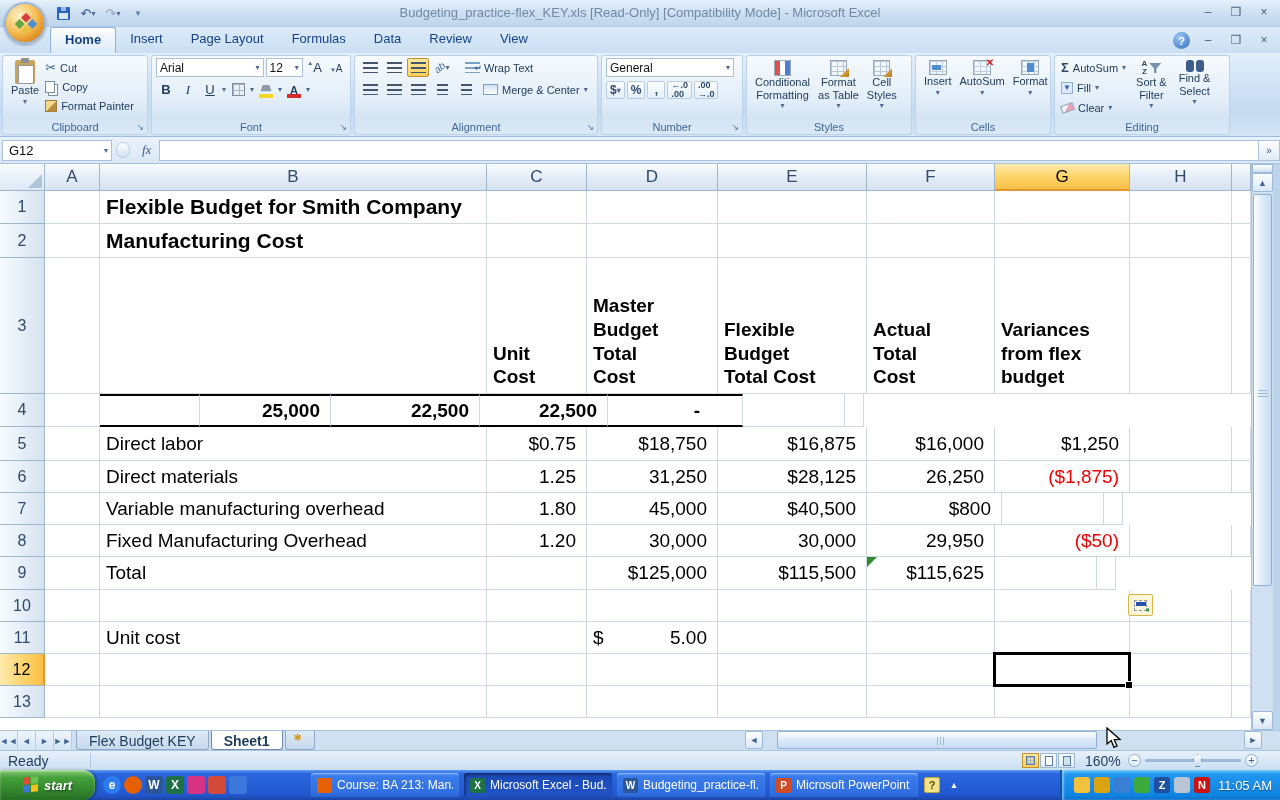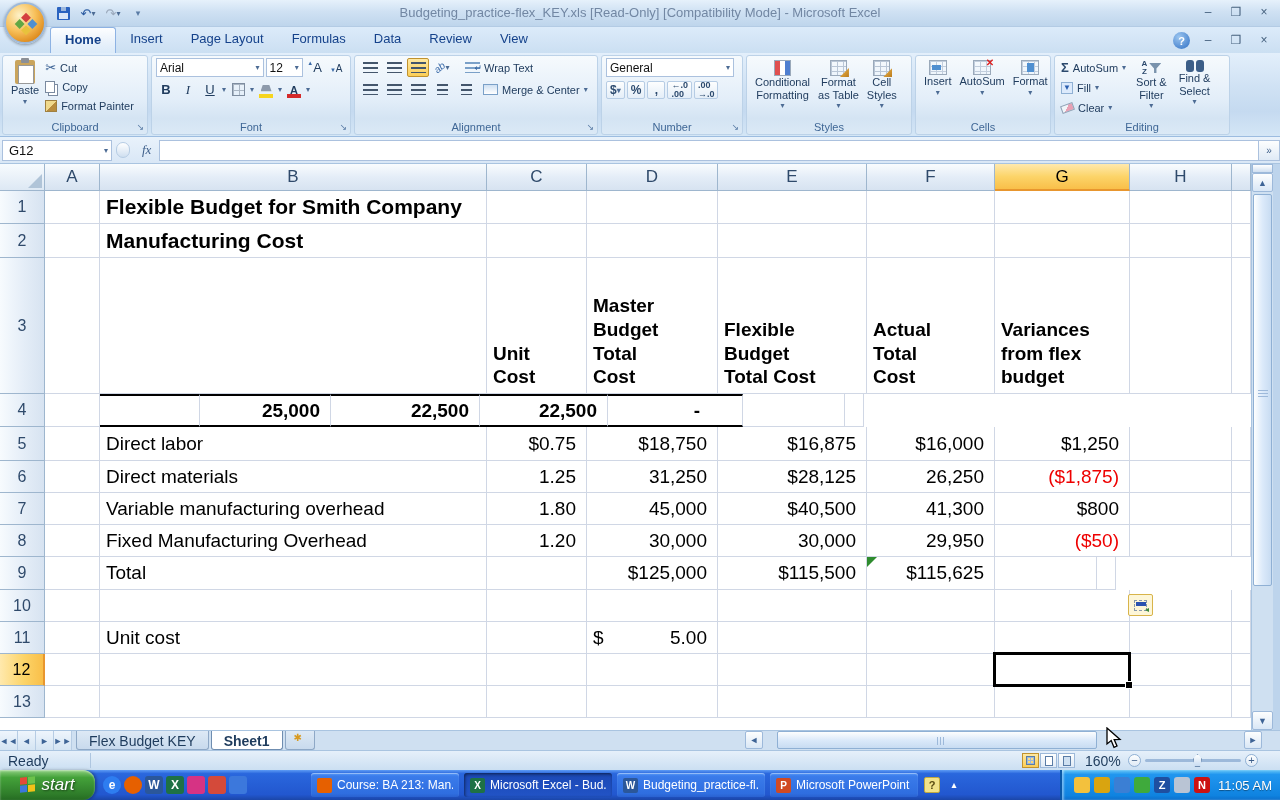--- a/index.html
+++ b/index.html
@@ -201,21 +201,21 @@
   #ztrack { position:relative; width:96px; height:3px; background:#9db9da; border-radius:2px; }
   #zthumb { position:absolute; left:48px; top:-5px; width:9px; height:13px; background:linear-gradient(#fdfefe,#c8dcf2); border:1px solid #6f8db0;
     clip-path:polygon(50% 0,100% 38%,78% 100%,22% 100%,0 38%); }
 
   
   #taskbar { position:absolute; left:0; top:770px; width:1280px; height:30px;
     background:linear-gradient(#5e9cf5,#2a67dd 12%,#2257cf 82%,#1b46a8); display:flex; align-items:center; }
   #startbtn { width:95px; height:30px; border-radius:0 12px 12px 0;
     background:linear-gradient(#8ed080,#44a23a 25%,#2f7d2a 80%,#256b22); display:flex; align-items:center; justify-content:center; gap:5px;
     box-shadow:inset 0 1px 2px rgba(255,255,255,.5), 2px 0 3px rgba(0,0,0,.3); }
-  #startbtn .slabel { color:#fff; font-weight:normal; font-style:italic; font-size:17px; text-shadow:1px 1px 2px rgba(0,0,0,.5); }
+  #startbtn .slabel { color:#fff; font-weight:bold; font-style:italic; font-size:13px; text-shadow:1px 1px 2px rgba(0,0,0,.5); }
   .winflag { width:16px; height:16px; display:grid; grid-template-columns:7px 7px; grid-template-rows:7px 7px; gap:1px; transform:skewY(-6deg); }
   .winflag span:nth-child(1){background:#e24a38;} .winflag span:nth-child(2){background:#6cc24a;}
   .winflag span:nth-child(3){background:#3c78dc;} .winflag span:nth-child(4){background:#f2c218;}
   #quicklaunch { display:flex; align-items:center; gap:3px; padding:0 8px; }
   .qlicon { width:18px; height:18px; border-radius:3px; display:flex; align-items:center; justify-content:center; color:#fff; font-size:12px; font-weight:bold; }
   .round { border-radius:50%; }
   #tasks { display:flex; align-items:center; gap:5px; margin-left:56px; }
   .task { width:148px; height:24px; border-radius:3px; display:flex; align-items:center; gap:5px; padding:0 6px;
     background:linear-gradient(#4a90f6,#3a7bea 15%,#2f6ee0 85%,#2a62d0); box-shadow:inset 0 1px 1px rgba(255,255,255,.45); color:#fff; font-size:12px; }
   .task.active { background:linear-gradient(#1a43a4,#1c4ab8 20%,#2254c6); box-shadow:inset 1px 1px 3px rgba(0,0,0,.5); }
@@ -606,21 +606,20 @@
           <div class="cell" style="width: 102px;"></div>
           <div class="cell" style="width: 19px;"></div>
         </div>
         <div class="grow" style="height: 32px;">
           <div class="rowhdr">7</div>
           <div class="cell" style="width: 55px;"></div>
           <div class="cell ovf" style="width: 387px;">Variable manufacturing overhead</div>
           <div class="cell al-r" style="width: 100px;">1.80</div>
           <div class="cell al-r" style="width: 131px;">45,000</div>
           <div class="cell al-r" style="width: 149px;">$40,500</div>
-          <div class="cell al-r" style="width: 128px;">41,300</div>
           <div class="cell al-r" style="width: 135px;">$800</div>
           <div class="cell" style="width: 102px;"></div>
           <div class="cell" style="width: 19px;"></div>
         </div>
         <div class="grow" style="height: 32px;">
           <div class="rowhdr">8</div>
           <div class="cell" style="width: 55px;"></div>
           <div class="cell ovf" style="width: 387px;">Fixed Manufacturing Overhead</div>
           <div class="cell al-r" style="width: 100px;">1.20</div>
           <div class="cell al-r" style="width: 131px;">30,000</div>

